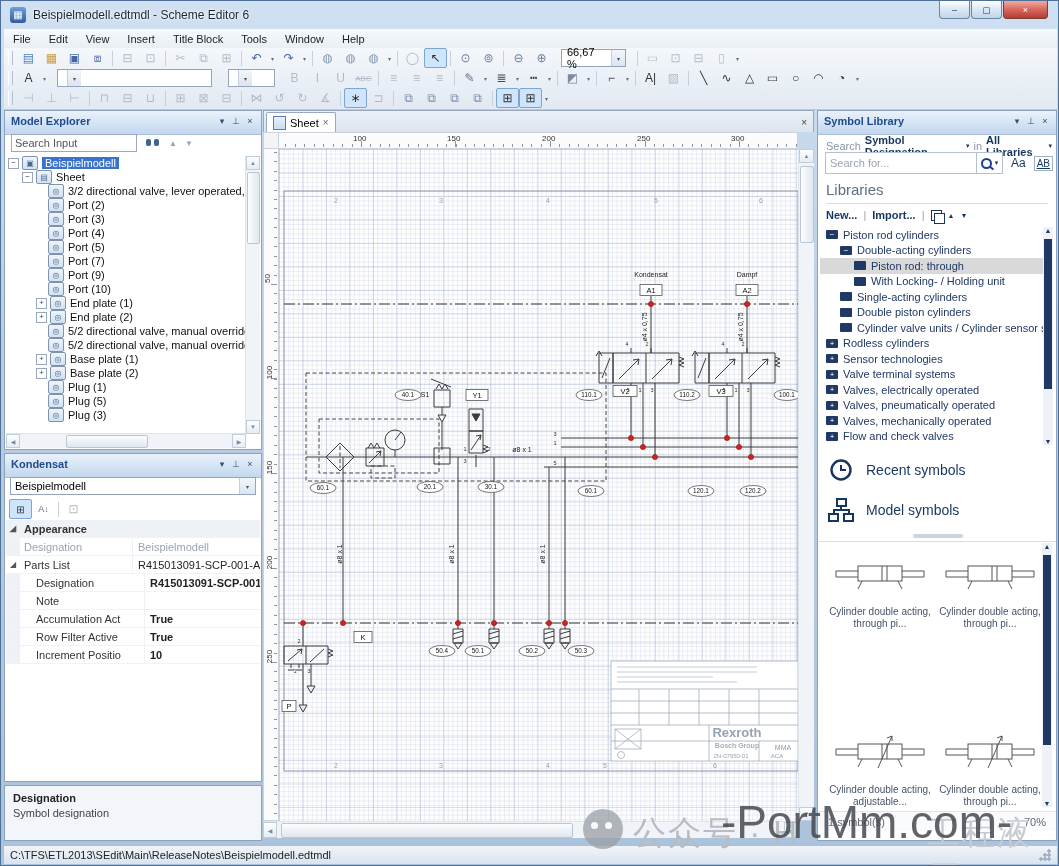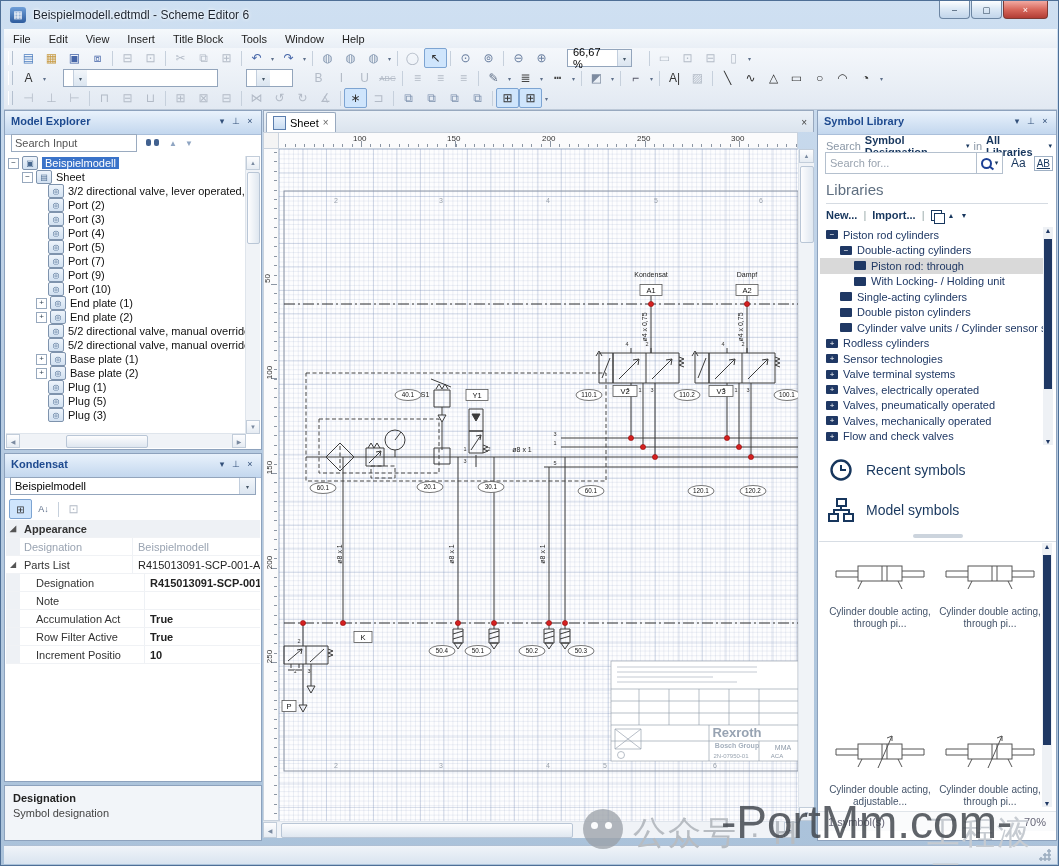--- a/index.html
+++ b/index.html
@@ -25,21 +25,21 @@
   .tbrow{height:20px;display:flex;align-items:center;padding-left:2px;}
   .grip{width:3px;height:14px;border-left:1px solid #fff;border-right:1px solid #b4c0cf;margin:0 4px 0 2px;}
   .tbtn{width:21px;height:18px;display:flex;align-items:center;justify-content:center;font-size:12px;color:#5d6f8a;
         border:1px solid transparent;border-radius:2px;flex:none;}
   .tbtn.dis{color:#b3bbc7;}
   .tbtn.on{background:#cfe5fc;border-color:#7da4d2;color:#333;}
   .tbtn .strike{text-decoration:line-through;font-size:8px;}
   .tbsep{width:1px;height:15px;background:#c6d0dc;margin:0 3px;flex:none;}
   .tbdrop{width:9px;height:18px;font-size:6px;color:#5d6f8a;display:flex;align-items:center;justify-content:center;flex:none;}
   .tbcombo{height:16px;border:1px solid #93a5bc;background:#fff;display:flex;align-items:center;font-size:11px;
-           padding-left:5px;margin:0 14px;flex:none;}
+           padding-left:5px;margin:0 8px;flex:none;}
   .tbcombo .caret{width:13px;height:100%;border-left:1px solid #c2cedd;background:linear-gradient(#f2f6fa,#dbe5f0);
            display:flex;align-items:center;justify-content:center;font-size:6px;color:#456;margin-left:4px;}
   
   .panel{position:absolute;background:#fff;border:1px solid #8fa0;border:1px solid #8da2bd;box-sizing:border-box;}
   .panel-header{height:19px;background:linear-gradient(#e9f2fc,#c3d7ee);border-bottom:1px solid #aabfda;
                 display:flex;align-items:center;padding:0 4px 4px 6px;color:#1e4a8f;font-weight:bold;}
   .panel-header .sp{flex:1;}
   .ph-btn{width:14px;text-align:center;font-size:9px;color:#33507a;font-weight:normal;}
   
   #model-explorer{left:3px;top:109px;width:258px;height:340px;}
@@ -1129,20 +1129,21 @@
       <div class="sl-thumb" style="top:12px;height:190px;"></div>
       <span class="sl-arrow" style="bottom:0;">▼</span>
     </div>
     <div class="sl-status">
       <span>1 symbol(s)</span>
       <span style="margin-left:auto;">70%</span>
     </div>
   </div>
 
   <div id="statusbar">
+    <span>C:\TFS\ETL2013\SEdit\Main\ReleaseNotes\Beispielmodell.edtmdl</span>
     <span class="grip-dots"></span>
   </div>
 
   <div id="watermark">
     <span class="wm-icon"></span>
     <span class="wm-cjk">公众号 · H</span>
     <span class="wm-cjk2">工程液压</span>
     <span class="wm-big">-PortMm.com-</span>
   </div>
 

